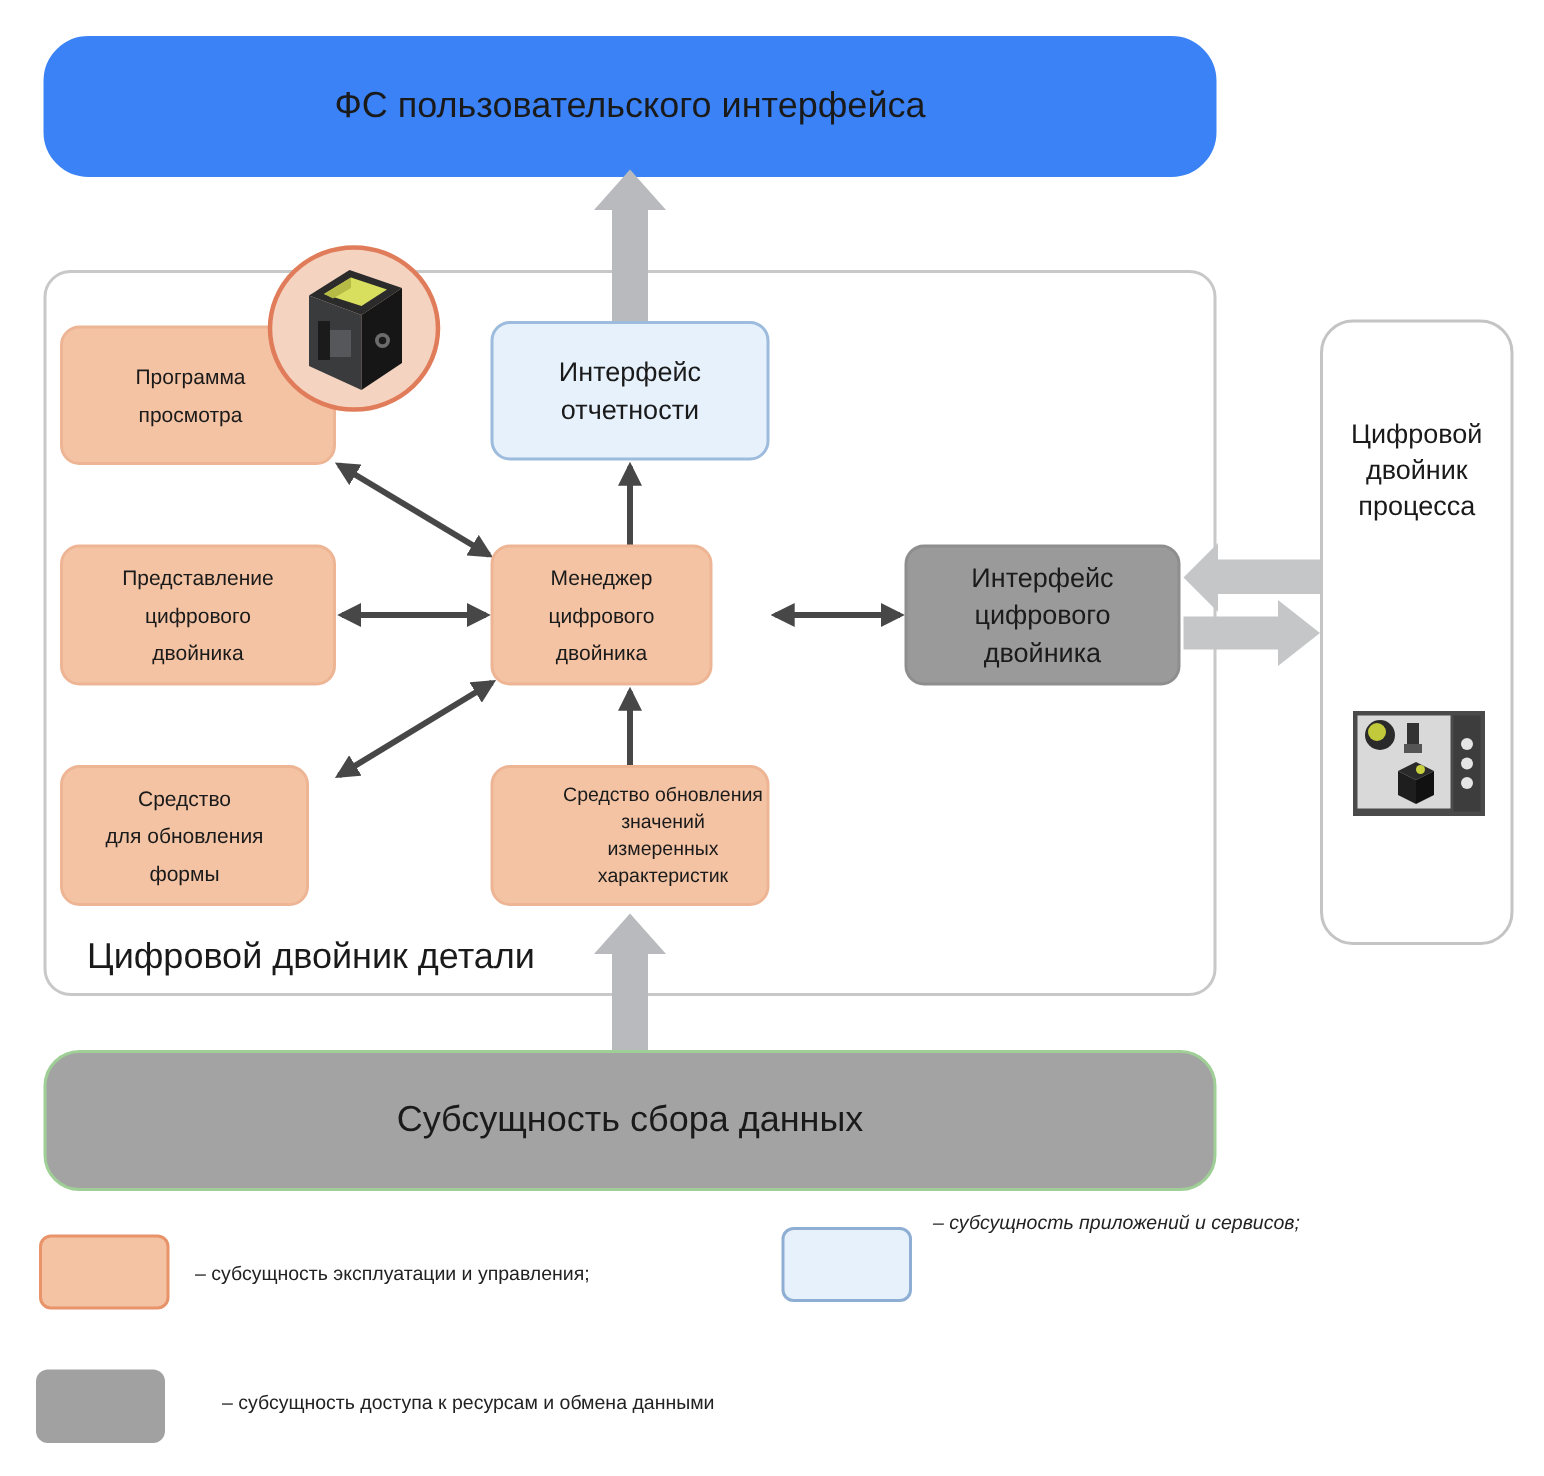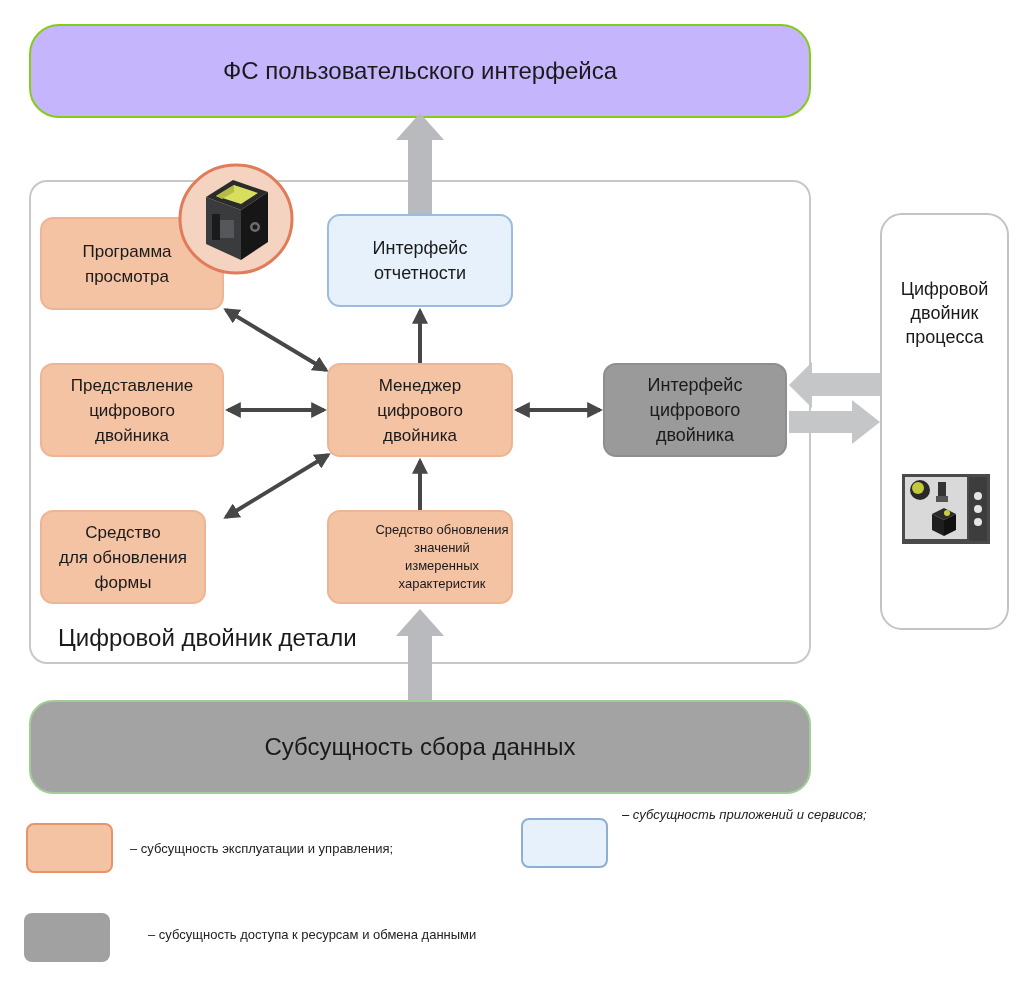--- a/index.html
+++ b/index.html
@@ -1,25 +1,25 @@
 <!DOCTYPE html>
 <html><head>
 <meta charset="utf-8">
 <style>
   html, body { margin: 0; padding: 0; background: #ffffff; }
   body { width: 1029px; height: 984px; position: relative; overflow: hidden;
          font-family: "Liberation Sans", sans-serif; color: #1a1a1a; }
   .abs { position: absolute; box-sizing: border-box; }
   .box { display: flex; align-items: center; justify-content: center; text-align: center;
          border-radius: 13px; }
-  .op  { background: #f3c3a4; border: 2px solid #eeb595; font-size: 17px; line-height: 25px; }
+  .op  { background: #f3c3a4; border: 2px solid #eeb595; font-size: 14px; line-height: 25px; }
   .app { background: #e6f1fb; border: 2px solid #9dbbdc; font-size: 18px; line-height: 25px; }
   .acc { background: #9a9a9b; border: 2px solid #8e8e8f; font-size: 18px; line-height: 25px; color: #1b1b1b; }
   .big-frame { border: 2px solid #c8c8c8; border-radius: 18px; background: transparent; }
-  .ui-frame { border: 2px solid #84cc16; border-radius: 30px; background: #c4b5fd; }
+  .ui-frame { border: 2px solid #3b82f6; border-radius: 30px; background: #3b82f6; }
   .data-frame { border: 2px solid #9fcf96; border-radius: 24px; background: #a3a3a3; }
   .proc-frame { border: 2px solid #c4c4c4; border-radius: 22px; background: #fff; }
   .title-big { font-size: 24px; }
   .legend-text { font-size: 13px; color: #222; display: flex; align-items: center; }
   svg { position: absolute; left: 0; top: 0; overflow: visible; }
 </style>
 </head>
 <body>
 
 <div class="abs ui-frame box" style="left:29px; top:24px; width:782px; height:94px;">
@@ -75,21 +75,21 @@
 </div>
 
 <div class="abs box op" style="left:40px; top:363px; width:184px; height:94px;">
   <div>
     <div>Представление</div>
     <div>цифрового</div>
     <div>двойника</div>
   </div>
 </div>
 
-<div class="abs box op" style="left:327px; top:363px; width:186px; height:94px;">
+<div class="abs box op" style="left:327px; top:363px; width:148px; height:94px;">
   <div>
     <div>Менеджер</div>
     <div>цифрового</div>
     <div>двойника</div>
   </div>
 </div>
 
 <div class="abs box acc" style="left:603px; top:363px; width:184px; height:94px;">
   <div>
     <div>Интерфейс</div>

